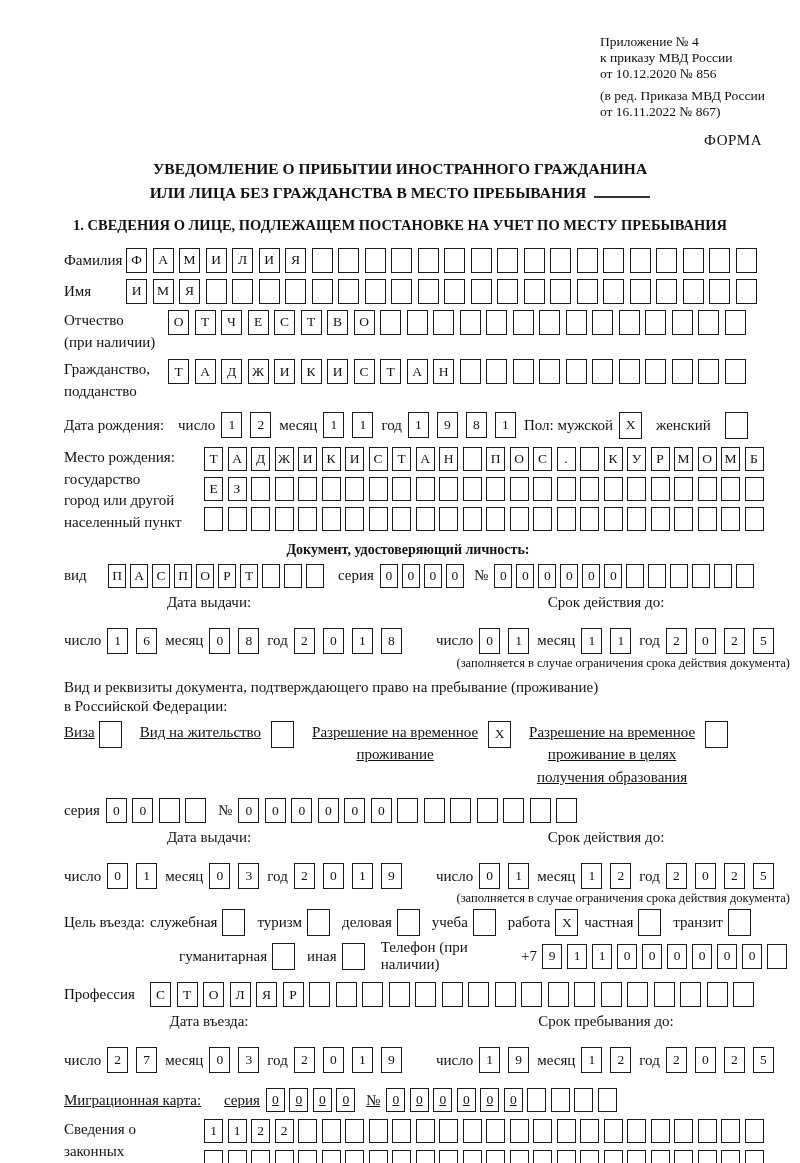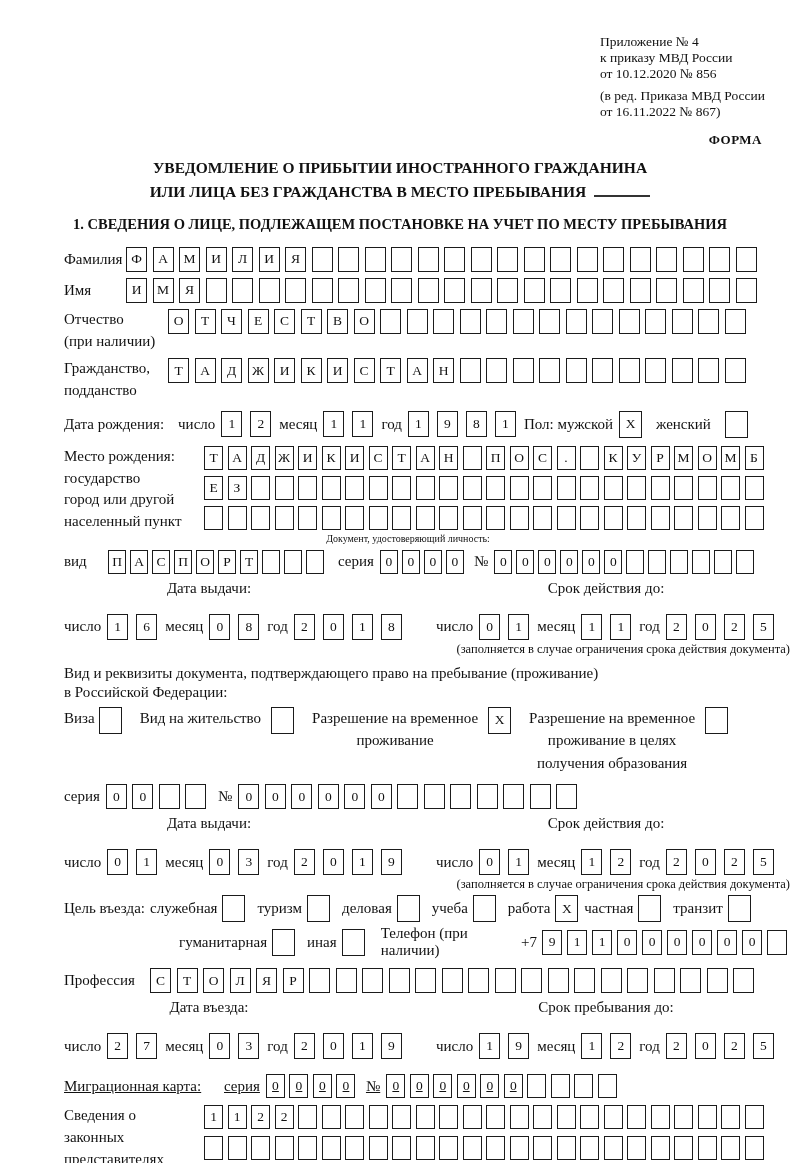--- a/index.html
+++ b/index.html
@@ -5,21 +5,21 @@
   * { margin:0; padding:0; box-sizing:border-box; }
   html,body { background:#e9e9e9; }
   .page {
     width:800px; height:1163px; margin:0 auto; background:#ffffff;
     font-family:"Liberation Serif","DejaVu Serif",serif; color:#111;
     padding:34px 8px 0 64px; overflow:hidden; font-size:15px;
   }
   
   .annex { margin-left:auto; width:192px; font-size:13.5px; line-height:1.2; }
   .annex .grp2 { margin-top:5px; }
-  .forma { text-align:right; padding-right:30px; font-weight:bold; margin-top:12px; font-size:13px; letter-spacing:.5px; }
+  .forma { text-align:right; padding-right:30px; font-weight:normal; margin-top:12px; font-size:15px; letter-spacing:.5px; }
   .center-wrap { margin-left:-64px; margin-right:-8px; text-align:center; }
   .doc-title { font-weight:bold; font-size:15.5px; line-height:1.55; margin-top:8px; }
   .blank-underline { display:inline-block; width:56px; border-bottom:2px solid #333; height:14px; margin-left:8px; }
   .section-title { font-weight:bold; font-size:14.5px; margin-top:12px; }
   
   .row { display:flex; align-items:center; margin-top:6px; }
   .row.top { align-items:flex-start; }
   .lbl { flex:none; }
   .lw62 { width:62px; } .lw104 { width:104px; } .lw140 { width:140px; } .lw86 { width:86px; } .lw146 { width:146px; }
   .stack { line-height:1.45; }
@@ -30,35 +30,35 @@
     margin-right:5.5px; align-items:center; justify-content:center;
     font-size:13.5px; font-family:"Liberation Serif",serif; background:#fff; flex:none;
   }
   .tight .cell { width:19px; height:24px; margin-right:4.5px; }
   .xt .cell { width:18px; height:24px; margin-right:4px; }
   .date .cell { margin-right:8px; height:26px; }
   .ph .cell { width:20px; margin-right:5px; }
   .checkbox .cell { width:23px; height:27px; margin-right:0; }
   .gap6 { width:6px; flex:none; } .gap10 { width:10px; flex:none; } .gap14 { width:14px; flex:none; } .gap18 { width:18px; flex:none; }
   
-  .doc-heading { font-weight:normal; font-size:10px; text-align:center; padding-right:40px; }
+  .doc-heading { font-weight:bold; font-size:14px; margin-top:8px; text-align:center; padding-right:40px; }
   
   .dates-pair { display:flex; margin-top:6px; }
   .dcol { display:flex; flex-direction:column;gap:15px; }
   .dcol.left { width:372px; }
   .dtitle { text-align:center; margin-bottom:2px; width:290px; }
   .dcol.right .dtitle { width:300px; margin-left:20px; }
   .dline { display:flex; align-items:center; }
   .dline .w { margin-right:6px; }
   .note { text-align:right; font-size:12.5px; padding-right:2px; margin-top:2px; }
   .mtop2 { margin-top:2px; } .mtop8 { margin-top:8px; }
   
   .opts { display:flex; align-items:flex-start; margin-top:6px; }
   .opt { display:flex; align-items:flex-start; }
-  .optlabel { text-align:center; line-height:1.5; }
+  .optlabel { text-align:center; line-height:1.5;text-decoration:underline; }
   .opt .checkbox { margin-left:10px; margin-top:0; }
   
   .pline { display:flex; align-items:center; margin-top:3px; }
   .pline .plbl { margin-right:5px; }
   .pline .checkbox { margin-right:12px; }
   .indent115 { margin-left:115px; }
   
   .grows > .cells { margin-bottom:7px; display:flex; }
 </style>
 </head>

